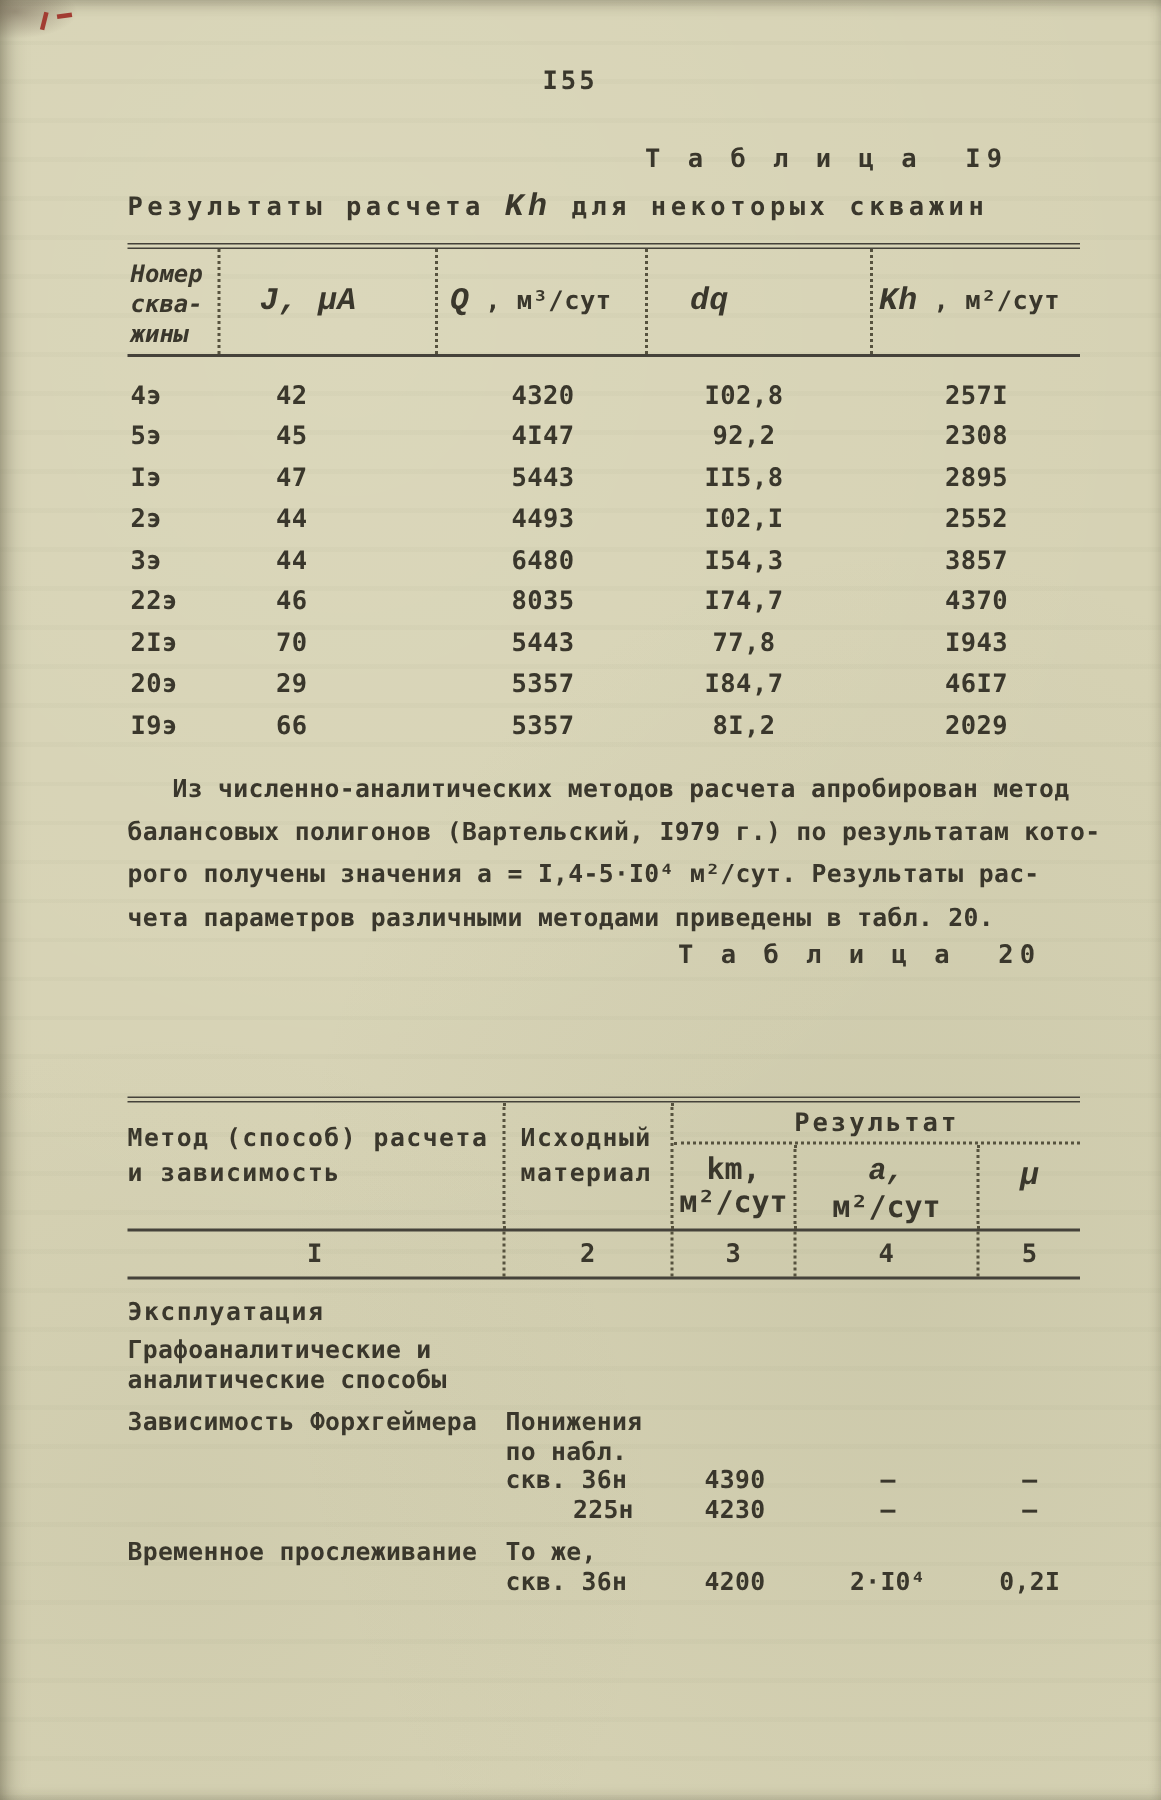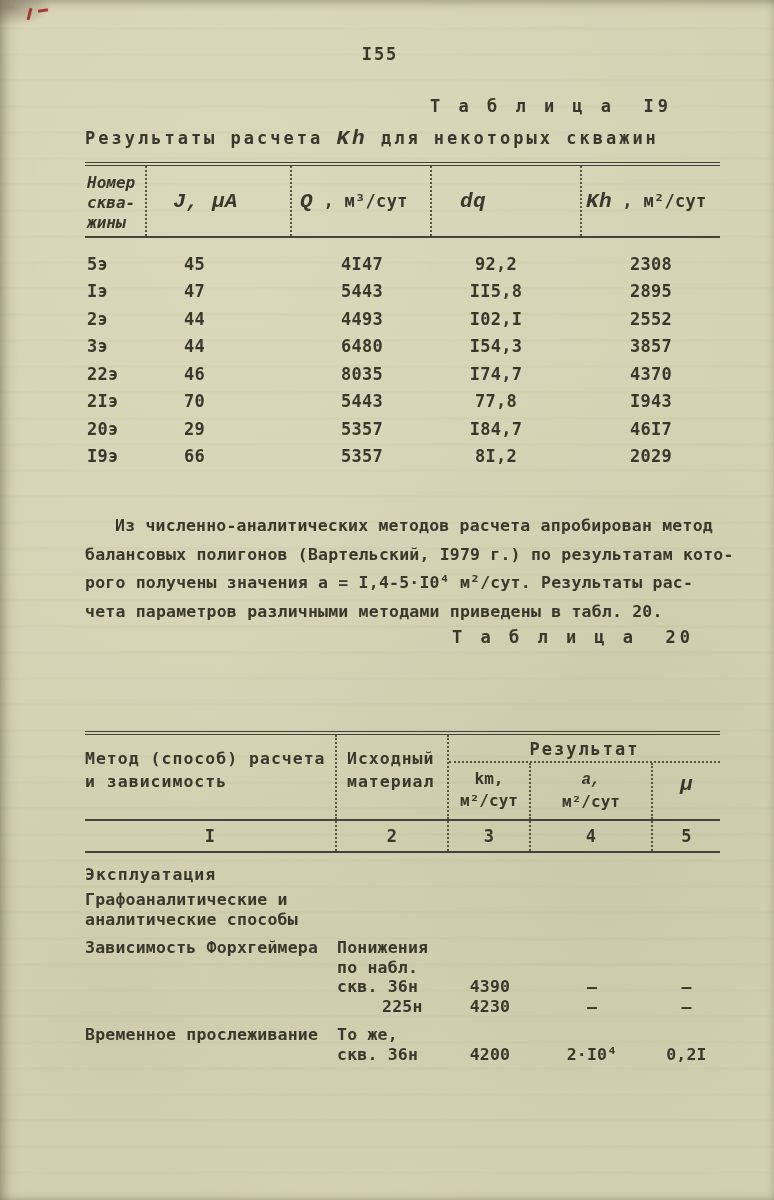--- a/index.html
+++ b/index.html
@@ -61,21 +61,21 @@
 
   .table20{top:731px;left:85px;width:635px;}
   .t20-header{display:grid;grid-template-columns:252px 112px 271px;
     border-top:4px double #45423a;border-bottom:2px solid #45423a;box-sizing:border-box;}
   .h1,.h2{border-right:2px dotted #56523e;box-sizing:border-box;}
   .h1{padding-top:12px;line-height:23px;letter-spacing:1px;font-size:16.5px;}
   .h2{padding-top:12px;padding-left:10px;line-height:23px;letter-spacing:1px;font-size:16.5px;}
   .h3 .result{text-align:center;padding:4px 0 2px;border-bottom:2px dotted #56523e;letter-spacing:2px;}
   .subs{display:grid;grid-template-columns:82px 122px 67px;height:56px;}
   .subs>div{box-sizing:border-box;}
-  .s3,.s4{border-right:2px dotted #56523e;text-align:center;padding-top:5px;line-height:22px;font-size:16px;letter-spacing:0;}
+  .s3,.s4{border-right:2px dotted #56523e;text-align:center;padding-top:5px;line-height:22px;font-size:20px;letter-spacing:0;}
   .s5{text-align:center;padding-top:10px;}
   .t20-nums{display:grid;grid-template-columns:252px 112px 82px 122px 67px;height:32px;
     border-bottom:2px solid #45423a;align-items:center;text-align:center;box-sizing:border-box;}
   .t20-nums>span{border-right:2px dotted #56523e;align-self:stretch;display:flex;align-items:center;justify-content:center;box-sizing:border-box;}
   .t20-nums>span:last-child{border-right:none;}
   .t20-body{padding-top:12px;font-size:16.5px;letter-spacing:0.2px;}
   .section{margin-bottom:6px;letter-spacing:1px;}
   .row20{display:grid;grid-template-columns:252px 112px 82px 122px 67px;line-height:19.5px;}
   .row20 .b3,.row20 .b4,.row20 .b5{text-align:center;}
   .mt{margin-top:9px;}
@@ -109,20 +109,27 @@
           <span class="hand big">J, μA</span>
         </div>
       <div class="hc3"><span class="hand big">Q</span><span> , м³/сут</span></div>
       <div class="hc4">
           <span class="hand big">dq</span>
         </div>
       <div class="hc5"><span class="hand big">Kh</span><span> , м²/сут</span></div>
     </div>
     <div class="t19-body">
       <div class="t19-row">
+          <span class="rc1">4э</span>
+          <span class="rc2">42</span>
+          <span class="rc3">4320</span>
+          <span class="rc4">I02,8</span>
+          <span class="rc5">257I</span>
+        </div>
+      <div class="t19-row">
           <span class="rc1">5э</span>
           <span class="rc2">45</span>
           <span class="rc3">4I47</span>
           <span class="rc4">92,2</span>
           <span class="rc5">2308</span>
         </div>
       <div class="t19-row">
           <span class="rc1">Iэ</span>
           <span class="rc2">47</span>
           <span class="rc3">5443</span>

